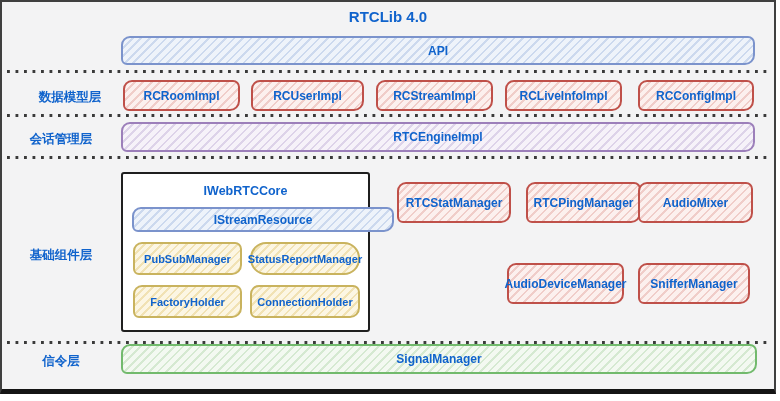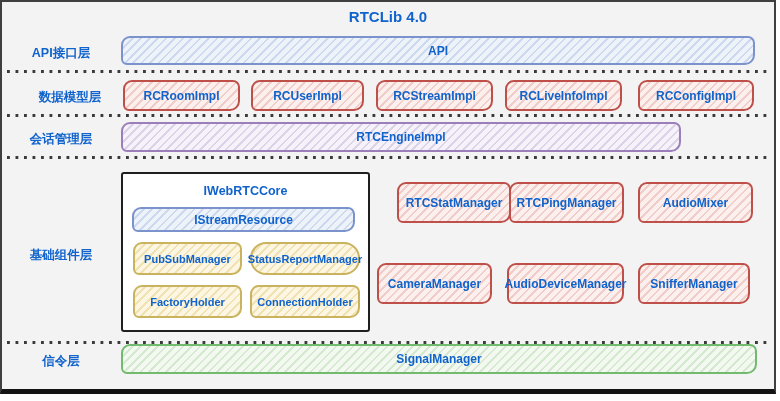--- a/index.html
+++ b/index.html
@@ -95,53 +95,51 @@
     color:#1063cc;
   }
 </style>
 </head>
 <body>
 
 <div id="diagram">
 
   <div class="title">RTCLib 4.0</div>
 
-  <div class="layer-label" style="top:43px;">API接口层</div>
   <div class="layer-label" style="top:87px;padding-left:9px;">数据模型层</div>
   <div class="layer-label" style="top:129px;">会话管理层</div>
   <div class="layer-label" style="top:245px;">基础组件层</div>
   <div class="layer-label" style="top:351px;">信令层</div>
 
   <div class="dotline" style="top:68px;"></div>
   <div class="dotline" style="top:112px;"></div>
   <div class="dotline" style="top:154px;"></div>
   <div class="dotline" style="top:339px;"></div>
 
   <div class="box blue" style="left:119px;top:34px;width:634px;height:29px;">API</div>
 
   <div class="box red" style="left:121px;top:78px;width:117px;height:31px;">RCRoomImpl</div>
   <div class="box red" style="left:249px;top:78px;width:113px;height:31px;">RCUserImpl</div>
   <div class="box red" style="left:374px;top:78px;width:117px;height:31px;">RCStreamImpl</div>
   <div class="box red" style="left:503px;top:78px;width:117px;height:31px;">RCLiveInfoImpl</div>
   <div class="box red" style="left:636px;top:78px;width:116px;height:31px;">RCConfigImpl</div>
 
-  <div class="box purple" style="left:119px;top:120px;width:560px;height:30px;">RTCEngineImpl</div>
+  <div class="box purple" style="left:119px;top:120px;width:634px;height:30px;">RTCEngineImpl</div>
 
   <div id="core-box">
     <div id="core-title">IWebRTCCore</div>
-    <div class="box blue" style="left:9px;top:33px;width:223px;height:25px;">IStreamResource</div>
+    <div class="box blue" style="left:9px;top:33px;width:262px;height:25px;">IStreamResource</div>
     <div class="box yellow" style="left:10px;top:68px;width:109px;height:33px;">PubSubManager</div>
     <div class="box yellow" style="left:127px;top:68px;width:110px;height:33px;border-radius:16px;">StatusReportManager</div>
     <div class="box yellow" style="left:10px;top:111px;width:109px;height:33px;">FactoryHolder</div>
     <div class="box yellow" style="left:127px;top:111px;width:110px;height:33px;">ConnectionHolder</div>
   </div>
 
   <div class="box red" style="left:395px;top:180px;width:114px;height:41px;">RTCStatManager</div>
-  <div class="box red" style="left:507px;top:180px;width:115px;height:41px;">RTCPingManager</div>
+  <div class="box red" style="left:524px;top:180px;width:115px;height:41px;">RTCPingManager</div>
   <div class="box red" style="left:636px;top:180px;width:115px;height:41px;">AudioMixer</div>
 
-  <div class="box red" style="left:375px;top:261px;width:115px;height:41px;">CameraManager</div>
   <div class="box red" style="left:505px;top:261px;width:117px;height:41px;">AudioDeviceManager</div>
   <div class="box red" style="left:636px;top:261px;width:112px;height:41px;">SnifferManager</div>
 
   <div class="box green" style="left:119px;top:342px;width:636px;height:30px;">SignalManager</div>
 
 </div>
 
 </body></html>

